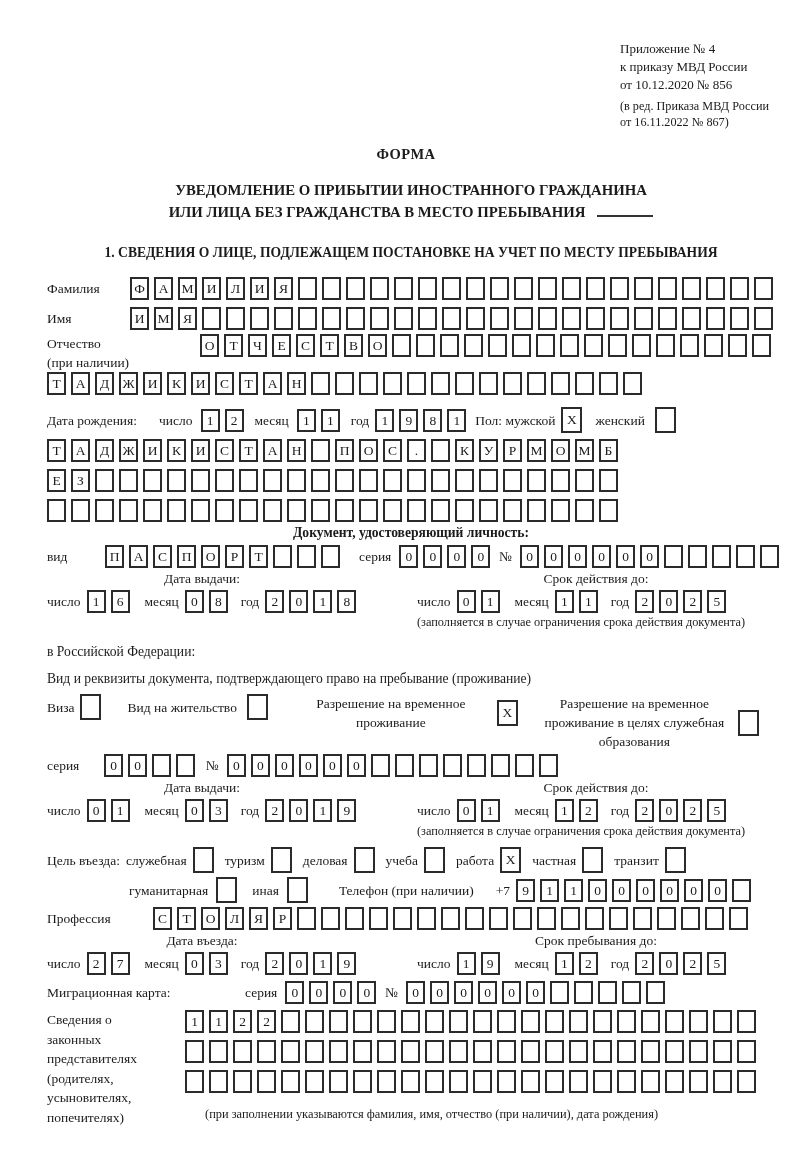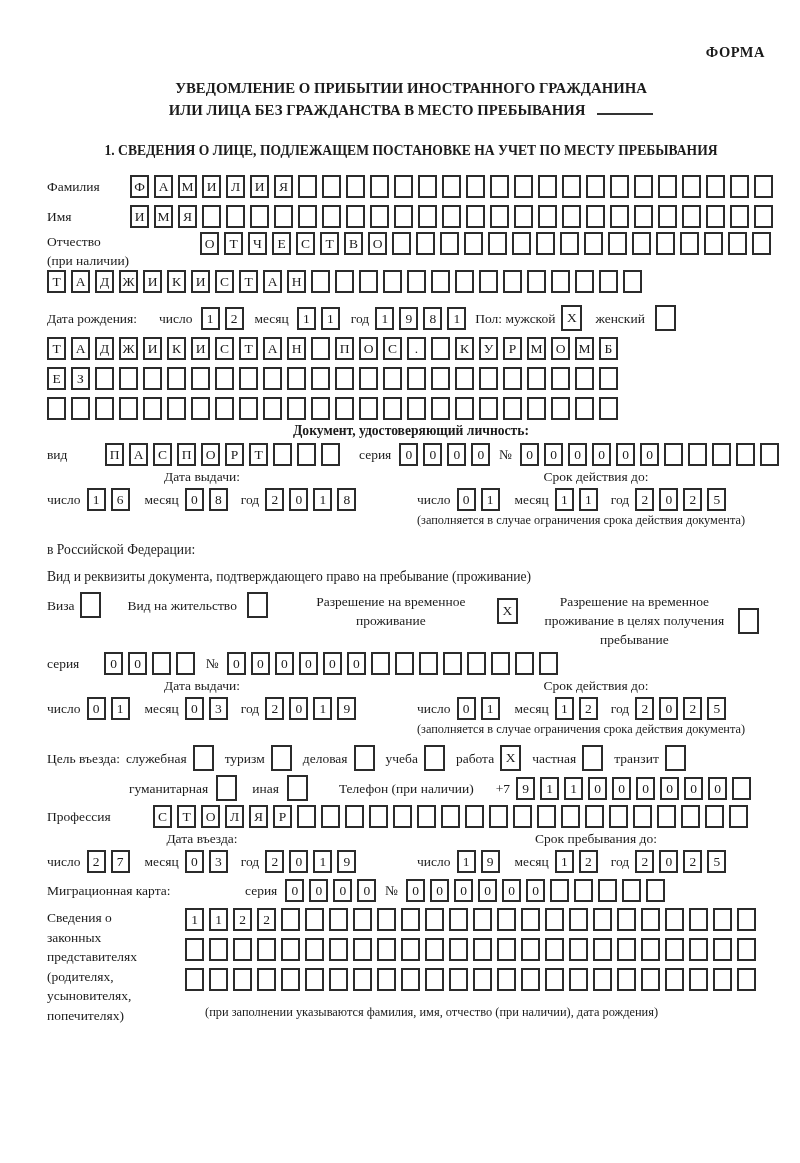--- a/index.html
+++ b/index.html
@@ -1,21 +1,21 @@
 <!DOCTYPE html>
 <html><head>
 <meta charset="utf-8">
 <style>
   html,body{margin:0;padding:0;background:#fff;}
   body{width:800px;height:1163px;overflow:hidden;color:#1b1b1b;
        font-family:"Liberation Serif","DejaVu Serif",serif;font-size:13.5px;}
   .page{box-sizing:border-box;width:800px;height:1163px;padding:40px 25px 0 47px;}
   .hdr{margin-left:573px;line-height:18px;font-size:13px;}
   .hdr .sub{margin-top:4px;font-size:12.2px;line-height:16px;}
-  .forma{margin-top:4px;margin-right:10px;text-align:right;font-weight:bold;font-size:14.5px;letter-spacing:.5px;}
+  .forma{margin-top:16px;margin-right:10px;text-align:center;font-weight:bold;font-size:14.5px;letter-spacing:.5px;}
   .title{margin-top:16px;text-align:center;font-weight:bold;font-size:14.8px;line-height:22px;}
   .blank-line{display:inline-block;width:56px;border-bottom:2.5px solid #333;height:1px;margin-left:12px;}
   .sec-head{margin-top:22px;text-align:center;font-weight:bold;font-size:13.6px;}
   .row{display:flex;align-items:center;}
   .row.top{align-items:flex-start;}
   .lbl{flex:0 0 auto;line-height:19px;}
   .cells{display:flex;flex:0 0 auto;}
   .cell{box-sizing:border-box;flex:0 0 auto;width:19px;height:23px;border:2px solid #2b2b2b;
         margin-right:5px;text-align:center;font-size:13.5px;line-height:19px;}
   .cbx .cell{width:21px;height:26px;line-height:22px;}
@@ -44,20 +44,29 @@
   .purpose{display:flex;align-items:center;margin-top:8px;flex-wrap:nowrap;}
   .purpose > *{margin-right:6px;}
   .indent{margin-left:82px;}
   .caption{margin-top:14px;margin-left:20px;font-size:12.4px;}
 </style>
 </head>
 <body>
 
 <div class="page">
 
+  <div class="hdr">
+    <div>Приложение № 4</div>
+    <div>к приказу МВД России</div>
+    <div>от 10.12.2020 № 856</div>
+    <div class="sub">
+      <div>(в ред. Приказа МВД России</div>
+      <div>от 16.11.2022 № 867)</div>
+    </div>
+  </div>
 
   <div class="forma">ФОРМА</div>
 
   <div class="title">
     <div>УВЕДОМЛЕНИЕ О ПРИБЫТИИ ИНОСТРАННОГО ГРАЖДАНИНА</div>
     <div><span>ИЛИ ЛИЦА БЕЗ ГРАЖДАНСТВА В МЕСТО ПРЕБЫВАНИЯ</span><span class="blank-line"></span></div>
   </div>
 
   <div class="sec-head">1. СВЕДЕНИЯ О ЛИЦЕ, ПОДЛЕЖАЩЕМ ПОСТАНОВКЕ НА УЧЕТ ПО МЕСТУ ПРЕБЫВАНИЯ</div>
 
@@ -407,21 +416,21 @@
           <span class="cell"></span>
         </div>
     </div>
     <div class="opt" style="margin-left:18px">
       <span class="lbl c2">Разрешение на временное проживание</span>
       <div class="cells cbx" style="margin-left:6px">
           <span class="cell">X</span>
         </div>
     </div>
     <div class="opt" style="margin-left:14px">
-      <span class="lbl c3">Разрешение на временное проживание в целях получения пребывание</span>
+      <span class="lbl c3">Разрешение на временное проживание в целях служебная образования</span>
       <div class="cells cbx" style="margin-left:6px">
           <span class="cell"></span>
         </div>
     </div>
   </div>
 
   <div class="row mt3">
     <div class="lbl" style="width:57px">серия</div>
     <div class="cells">
         <span class="cell">0</span>

